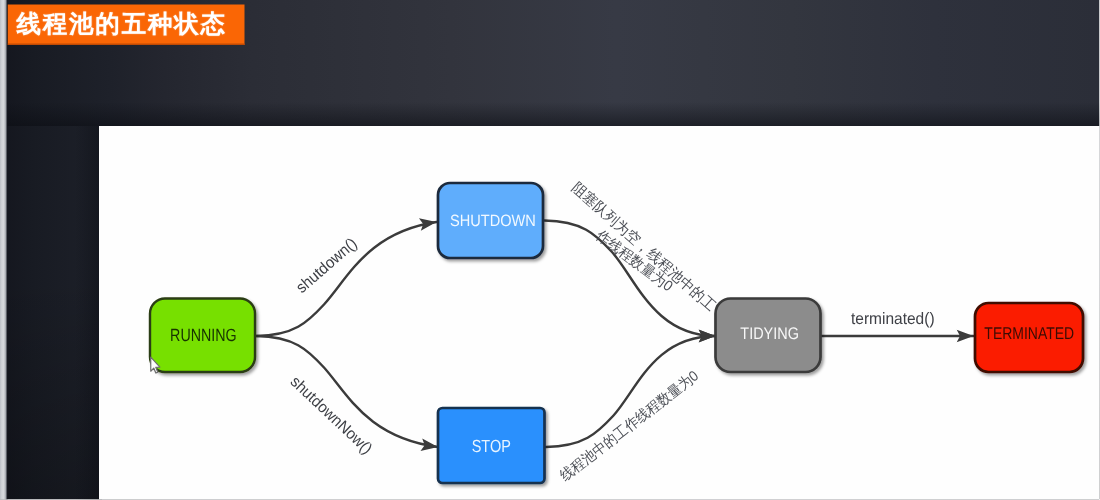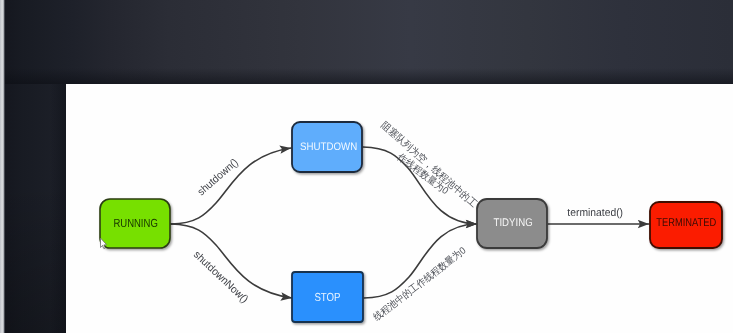--- a/index.html
+++ b/index.html
@@ -31,20 +31,23 @@
   .edgeshade-l{position:absolute;left:50px;top:84px;width:18px;height:249px;
              background:linear-gradient(to right, rgba(10,12,18,0) 0%, rgba(10,12,18,0.5) 100%);}
   svg{position:absolute;left:0;top:0;}
 </style>
 </head>
 <body>
 
 <div id="root">
   <div class="bg"></div>
   <div class="leftstrip"></div>
+  <div class="banner">
+    <span>线程池的五种状态</span>
+  </div>
   <div class="edgeshade"></div>
   <div class="edgeshade-l"></div>
   <div class="canvas"></div>
 
   <svg id="diagram" width="733" height="333" viewBox="0 0 733 333" font-family="Liberation Sans, sans-serif">
     <defs>
       <filter id="nodeshadow" x="-40%" y="-40%" width="200%" height="200%">
         <feDropShadow dx="1.3" dy="1.5" stdDeviation="1.1" flood-color="#000" flood-opacity="0.38"></feDropShadow>
       </filter>
       <marker id="arrow" viewBox="0 0 12 9" refX="11.6" refY="4.5" markerUnits="userSpaceOnUse" markerWidth="12" markerHeight="9" orient="auto-start-reverse">

